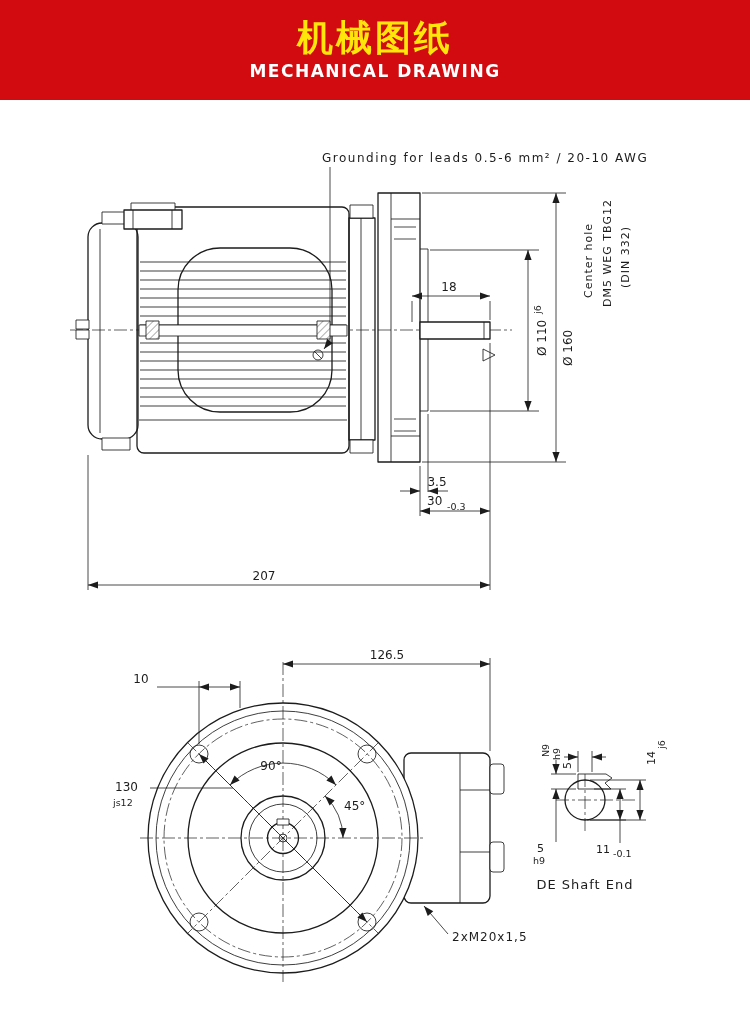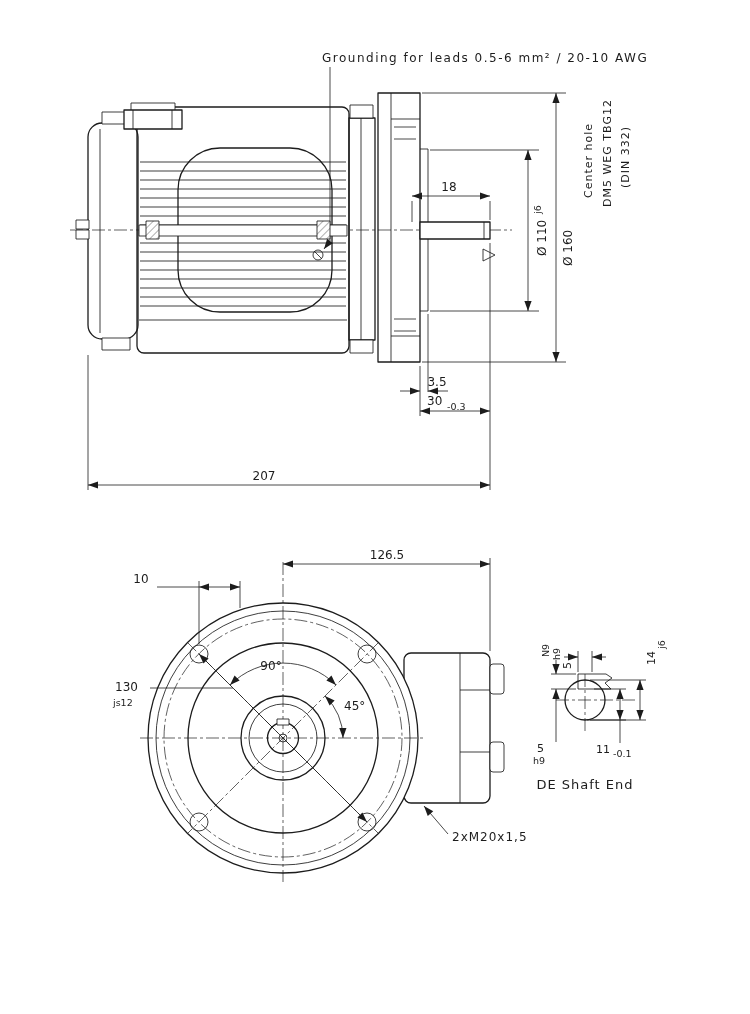--- a/index.html
+++ b/index.html
@@ -26,20 +26,24 @@
   .t13{font-size:13px;}
   .ls{letter-spacing:1.5px;}
   .ls1{letter-spacing:1px;}
   .mid{text-anchor:middle;}
 </style>
 </head>
 <body>
 
 <div class="page">
 
+  <header class="banner">
+    <h1>机械图纸</h1>
+    <h2>MECHANICAL DRAWING</h2>
+  </header>
 
   <svg width="750" height="914" viewBox="0 100 750 914">
     <defs>
       <marker id="aE" orient="auto" markerUnits="userSpaceOnUse" markerWidth="12" markerHeight="10" refX="11" refY="5">
         <path d="M1,1.4 L11,5 L1,8.6 Z" fill="#1c1c1c"></path>
       </marker>
       <marker id="aS" orient="auto" markerUnits="userSpaceOnUse" markerWidth="12" markerHeight="10" refX="1" refY="5">
         <path d="M11,1.4 L1,5 L11,8.6 Z" fill="#1c1c1c"></path>
       </marker>
       <pattern id="hatch" width="5" height="5" patternUnits="userSpaceOnUse" patternTransform="rotate(45)">

